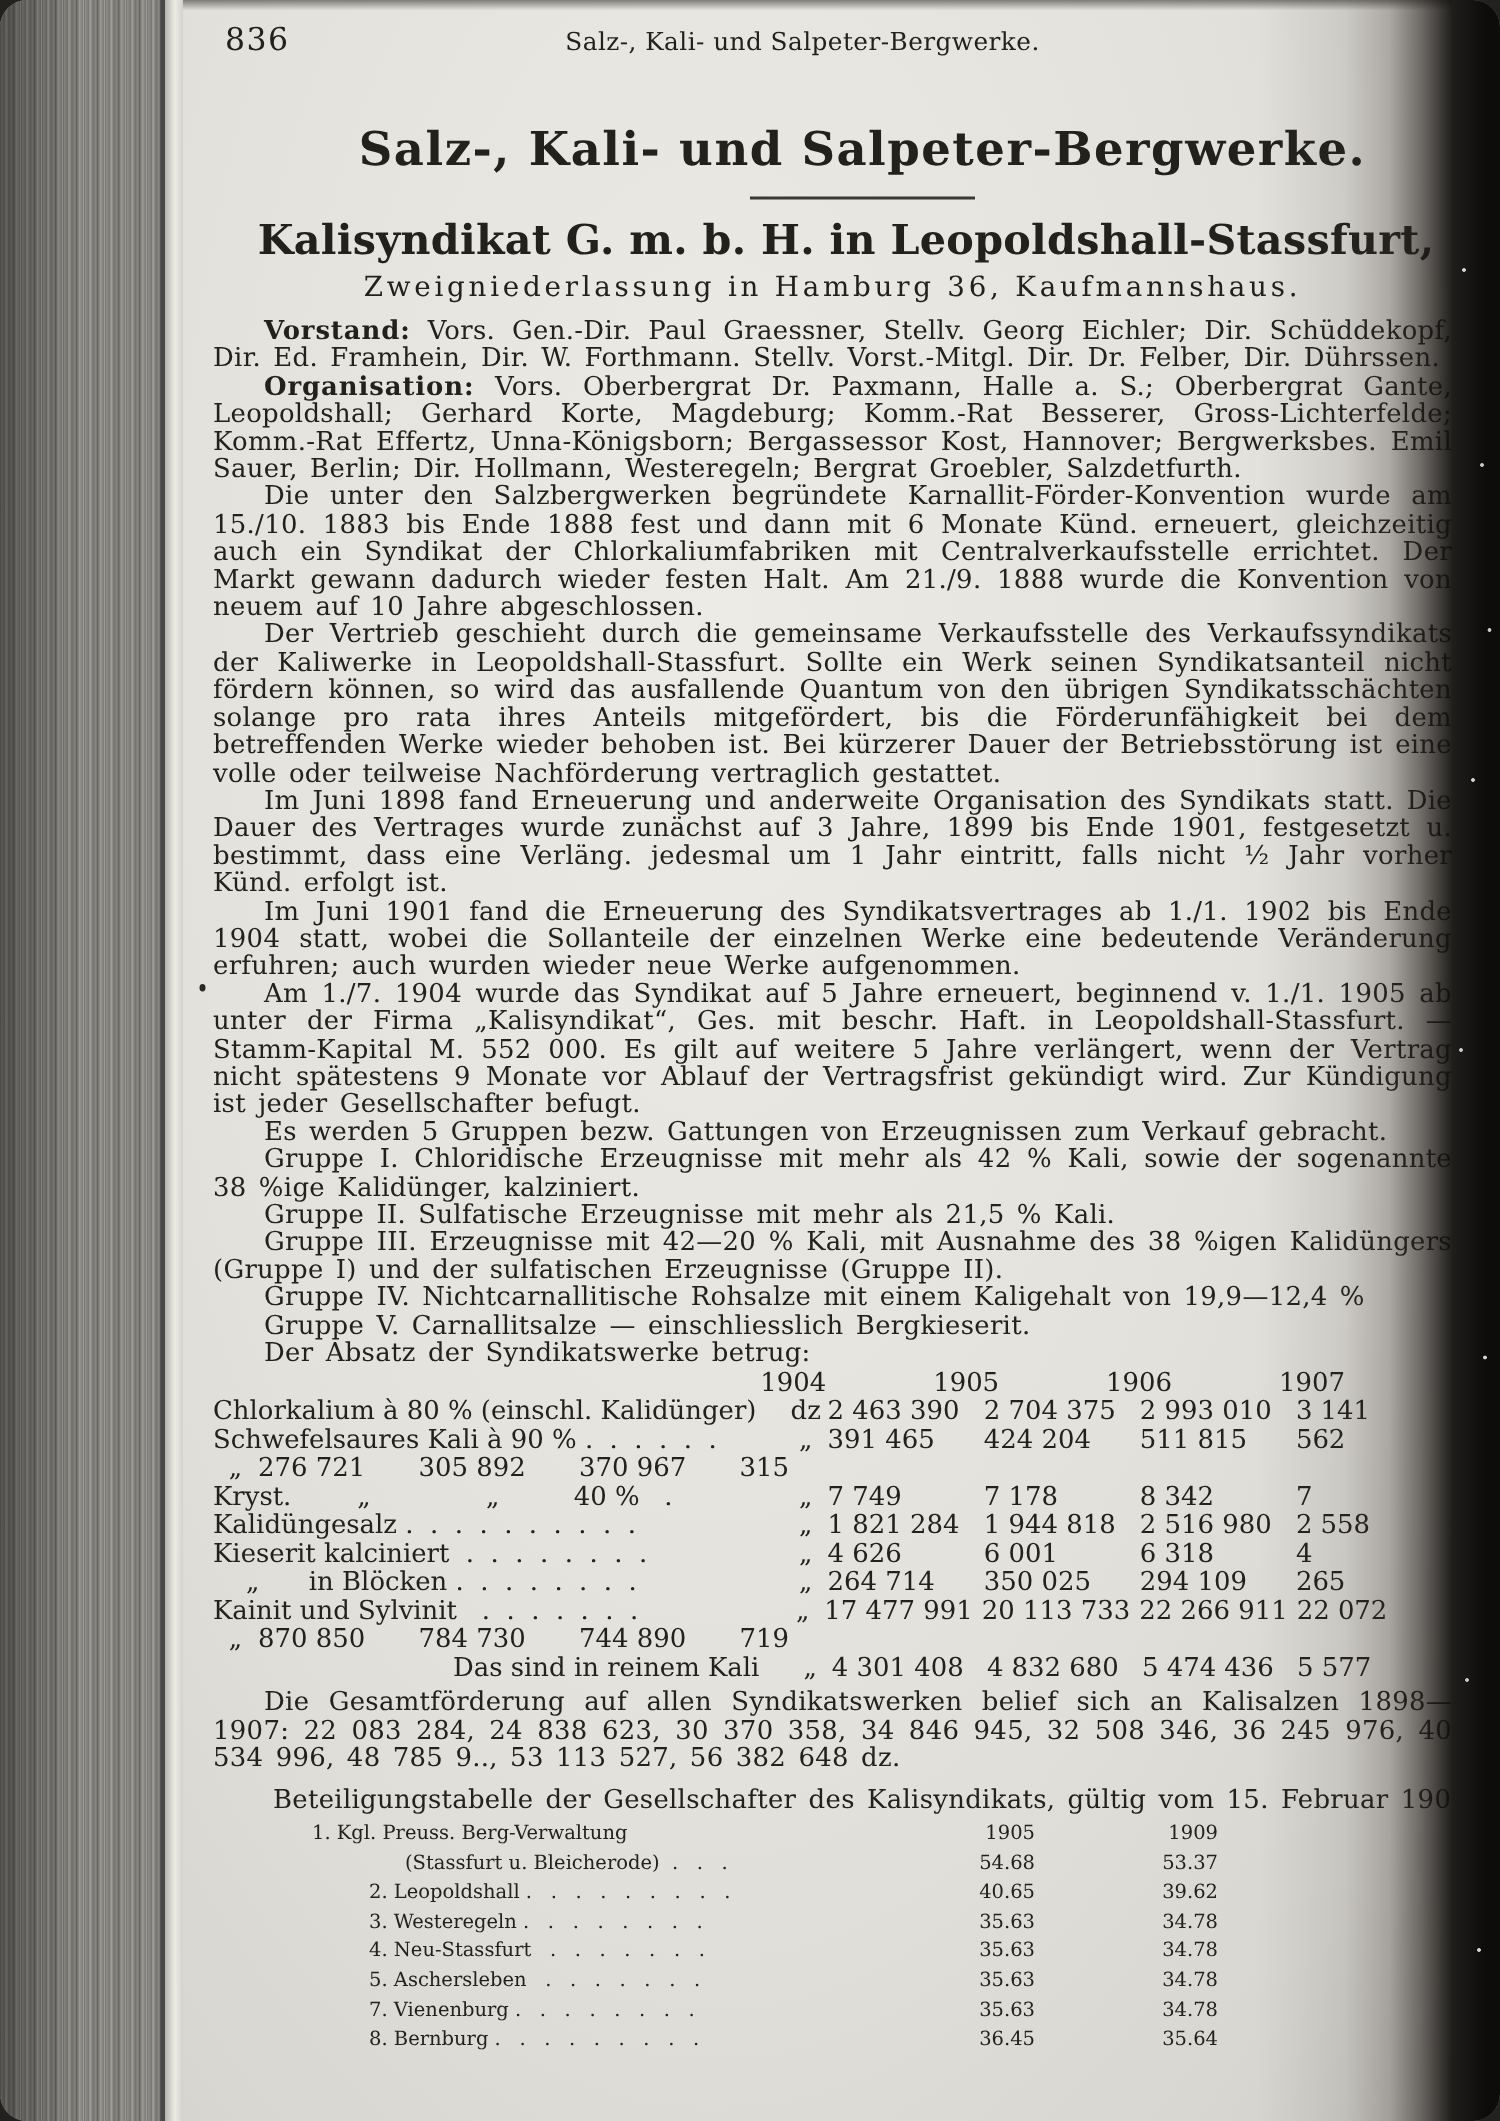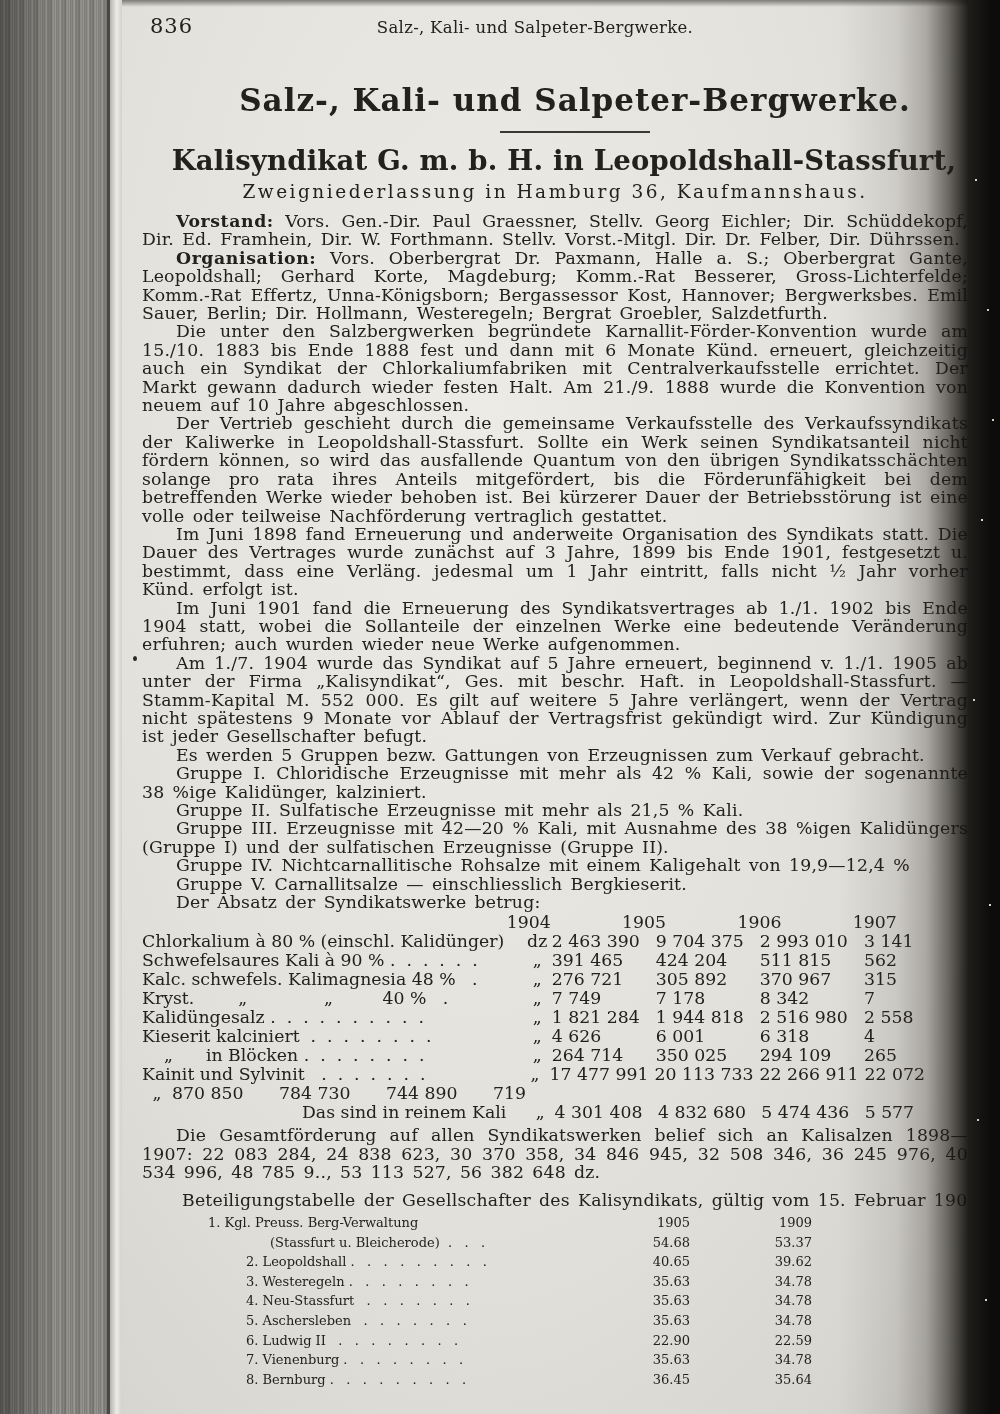--- a/index.html
+++ b/index.html
@@ -1,17 +1,17 @@
 <!DOCTYPE html>
 <html><head>
 <meta charset="utf-8">
 <style>
   html,body{margin:0;padding:0;background:#232120;}
   .scan{position:relative;width:1000px;height:1414px;background:#737373;overflow:hidden;
-        font-family:"DejaVu Serif","Liberation Serif",serif;}
+        font-family:"DejaVu Serif","Liberation Serif",serif;border-radius:18px;}
   
   .page-stack{position:absolute;left:0;top:0;width:122px;height:100%;
     background:
       linear-gradient(90deg, rgba(0,0,0,0.38), rgba(0,0,0,0) 45%),
       repeating-linear-gradient(90deg,
         #6e6c68 0px,#8f8d89 1px,#7a7874 3px,#a5a39e 4px,#757370 6px,
         #8b8985 8px,#67655f 9px,#9b9994 11px,#7f7d79 13px,#b0aea9 14px);}
   .page-stack::before{content:"";position:absolute;right:12px;top:0;width:3px;height:100%;background:#4a4846;}
   .page-stack::after{content:"";position:absolute;right:0;top:0;width:12px;height:100%;
     background:linear-gradient(90deg,#b5b3ae,#ecebe5 55%,#d2d1cb);}
@@ -111,34 +111,33 @@
             <span class="sunit"></span>
             <span class="sval">1904</span>
             <span class="sval">1905</span>
             <span class="sval">1906</span>
             <span class="sval">1907</span>
           </div>
           <div class="srow">
             <span class="slabel">Chlorkalium à 80 % (einschl. Kalidünger)</span>
             <span class="sunit">dz</span>
             <span class="sval">2 463 390</span>
-            <span class="sval">9 704 375</span>
+            <span class="sval">2 704 375</span>
             <span class="sval">2 993 010</span>
             <span class="sval">3 141</span>
           </div>
           <div class="srow">
             <span class="slabel">Schwefelsaures Kali à 90 % .  .  .  .  .  .</span>
             <span class="sunit">„</span>
             <span class="sval">391 465</span>
             <span class="sval">424 204</span>
             <span class="sval">511 815</span>
             <span class="sval">562</span>
           </div>
           <div class="srow">
-            <span class="slabel">Kalc. schwefels. Kalimagnesia 48 %   .</span>
             <span class="sunit">„</span>
             <span class="sval">276 721</span>
             <span class="sval">305 892</span>
             <span class="sval">370 967</span>
             <span class="sval">315</span>
           </div>
           <div class="srow">
             <span class="slabel">Kryst.        „              „         40 %   .</span>
             <span class="sunit">„</span>
             <span class="sval">7 749</span>
@@ -224,25 +223,20 @@
             <span class="blabel">4. Neu-Stassfurt   .   .   .   .   .   .   .</span>
             <span class="bv">35.63</span>
             <span class="bv bv2">34.78</span>
           </div>
           <div class="brow ind1">
             <span class="blabel">5. Aschersleben   .   .   .   .   .   .   .</span>
             <span class="bv">35.63</span>
             <span class="bv bv2">34.78</span>
           </div>
           <div class="brow ind1">
-            <span class="blabel">6. Ludwig II   .   .   .   .   .   .   .   .</span>
-            <span class="bv">22.90</span>
-            <span class="bv bv2">22.59</span>
-          </div>
-          <div class="brow ind1">
             <span class="blabel">7. Vienenburg .   .   .   .   .   .   .   .</span>
             <span class="bv">35.63</span>
             <span class="bv bv2">34.78</span>
           </div>
           <div class="brow ind1">
             <span class="blabel">8. Bernburg .   .   .   .   .   .   .   .   .</span>
             <span class="bv">36.45</span>
             <span class="bv bv2">35.64</span>
           </div>
         </div>

